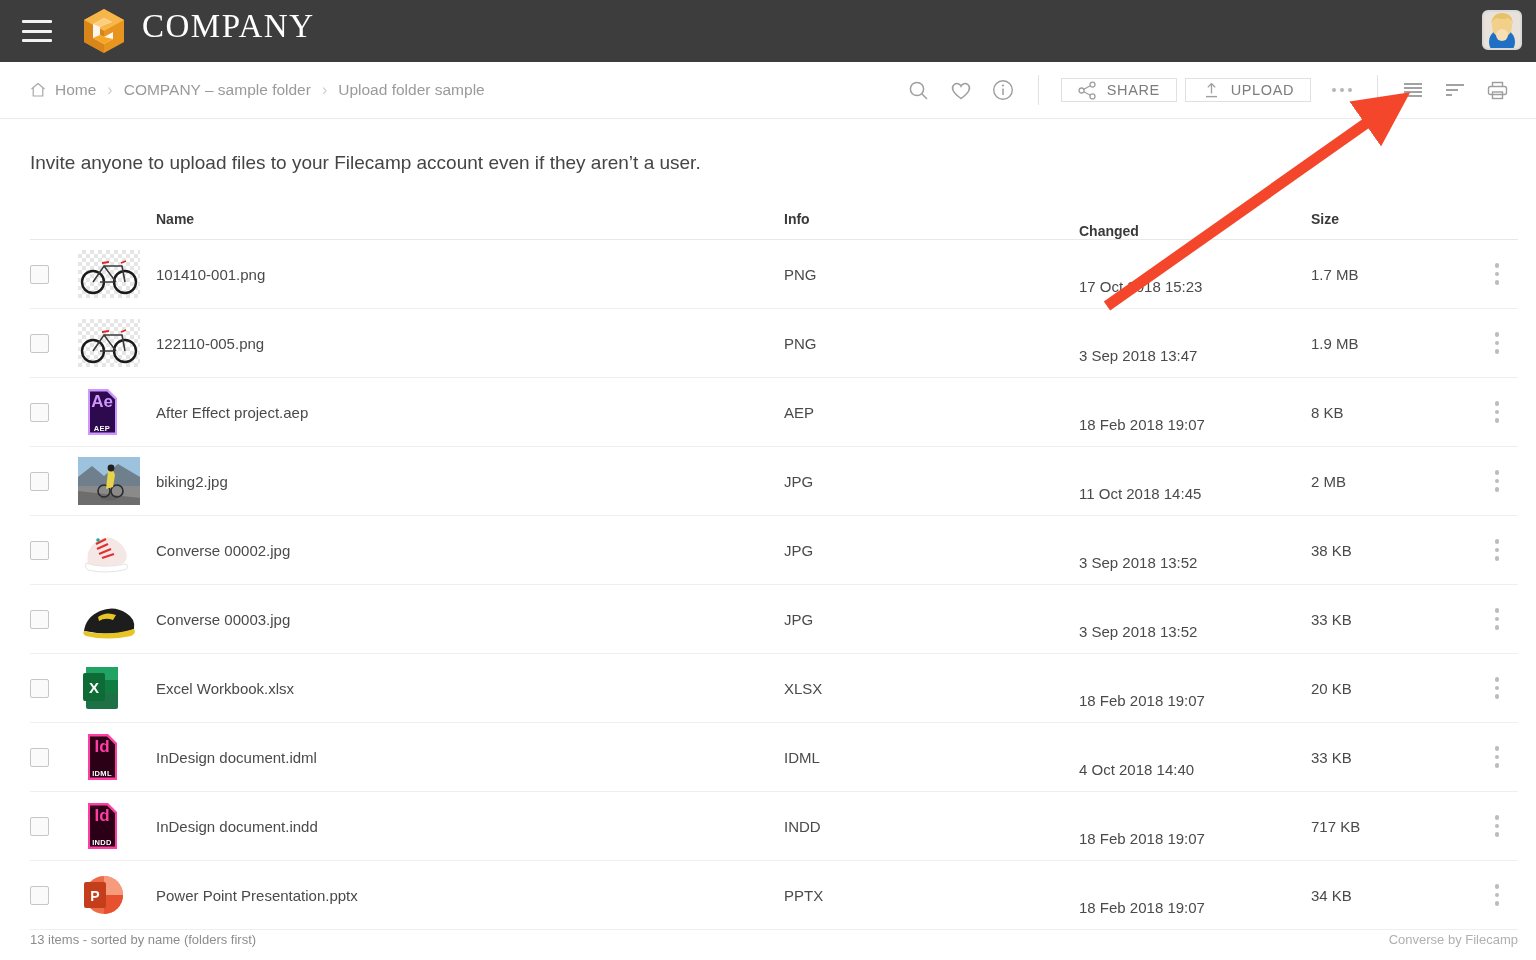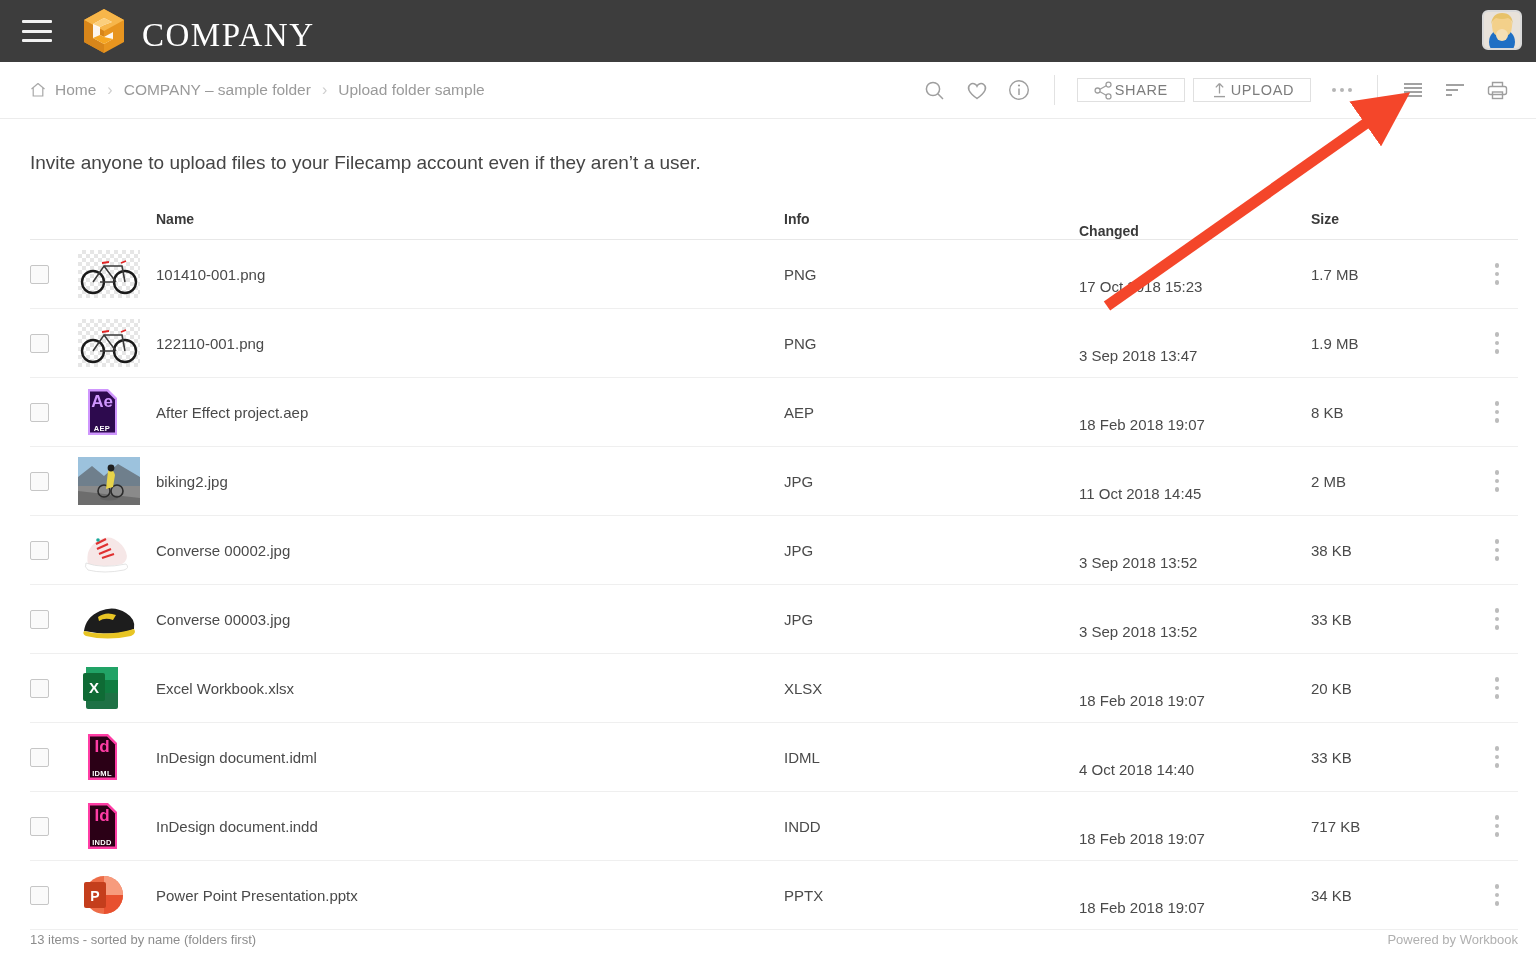--- a/index.html
+++ b/index.html
@@ -13,21 +13,21 @@
   
   .topbar {
     height: 62px; background: #3d3d3d;
     display: flex; align-items: center;
     padding: 0 18px 0 22px;
     position: relative;
   }
   .hamburger { width: 30px; height: 22px; display: flex; flex-direction: column;
                justify-content: space-between; cursor: pointer; }
   .hamburger span { display: block; height: 3px; background: #f2f2f2; border-radius: 1px; }
-  .brand { display: flex; align-items: flex-end; margin-left: 30px; }
+  .brand { display: flex; align-items: flex-start; margin-left: 30px; }
   .logo-hex { width: 44px; height: 46px; display: block; }
   .brand-name {
     margin-left: 16px; color: #ffffff;
     font-family: "Liberation Serif", serif;
     font-size: 33px; letter-spacing: 1.5px; font-weight: 400;
   }
   .avatar {
     position: absolute; right: 14px; top: 10px;
     width: 40px; height: 40px; border-radius: 6px; overflow: hidden;
     border: 2px solid #d9d9d9; background: #cfd8dc;
@@ -43,21 +43,21 @@
   .crumbs { display: flex; align-items: center; font-size: 15.5px; color: #9a9a9a; }
   .crumbs a { color: #9a9a9a; text-decoration: none; cursor: pointer; }
   .crumb-sep { margin: 0 11px; color: #cfcfcf; font-size: 16px; }
   .home-icon { margin-right: 9px; display: inline-block; vertical-align: -3px; }
 
   .tool-right { margin-left: auto; display: flex; align-items: center; }
   .ticon { width: 42px; height: 40px; display: flex; align-items: center;
            justify-content: center; cursor: pointer; color: #9e9e9e; }
   .tdivider { width: 1px; height: 30px; background: #e2e2e2; margin: 0 14px; }
   .tbtn {
-    display: flex; align-items: center; gap: 2px;
+    display: flex; align-items: center; gap: 10px;
     height: 24px; padding: 0 16px;
     border: 1px solid #e0e0e0; background: #fff;
     color: #7d7d7d; font-size: 14.5px; letter-spacing: .6px;
     cursor: pointer; margin-left: 8px;
   }
   .dots-h { display: flex; gap: 4px; align-items: center; }
   .dots-h i { width: 4px; height: 4px; background: #b5b5b5; border-radius: 50%; display: block; }
 
   
   .intro {
@@ -285,21 +285,21 @@
     </div>
     <div class="c-thumb">
           <div class="thumb checker">
         <svg width="62" height="48" viewBox="0 0 62 48">
           <circle cx="15" cy="32" r="11" fill="none" stroke="#1a1a1a" stroke-width="2.4"></circle>
           <circle cx="47" cy="32" r="11" fill="none" stroke="#1a1a1a" stroke-width="2.4"></circle>
           <path d="M15 32 L26 16 L38 32 M26 16 L44 16 L47 32 M22 32 L36 32" fill="none" stroke="#3a3a3a" stroke-width="1.6"></path>
           <path d="M24 13 L31 12 M43 13 L48 11" stroke="#e02424" stroke-width="1.8"></path>
         </svg></div>
         </div>
-    <div class="c-name">122110-001.png</div>
+    <div class="c-name">122110-005.png</div>
     <div class="c-info">PNG</div>
     <div class="c-changed">3 Sep 2018 13:47</div>
     <div class="c-size">1.9 MB</div>
     <div class="c-menu">
       <span class="dots-v">
             <i></i>
             <i></i>
             <i></i>
           </span>
     </div>
@@ -518,21 +518,21 @@
             <i></i>
             <i></i>
           </span>
     </div>
       </div>
     </div>
 </div>
 
 <div class="footer">
   <span>13 items - sorted by name (folders first)</span>
-  <span class="right">Powered by Workbook</span>
+  <span class="right">Converse by Filecamp</span>
 </div>
 
 <svg class="arrow-layer">
   <defs>
     <marker id="ah" markerWidth="5" markerHeight="5" refX="2.2" refY="2.5" orient="auto">
       <polygon points="0,0 5,2.5 0,5" fill="#f4462a"></polygon>
     </marker>
   </defs>
   <line x1="1107" y1="306" x2="1385" y2="110" stroke="#f4462a" stroke-width="11" marker-end="url(#ah)" stroke-linecap="butt"></line>
 </svg>

